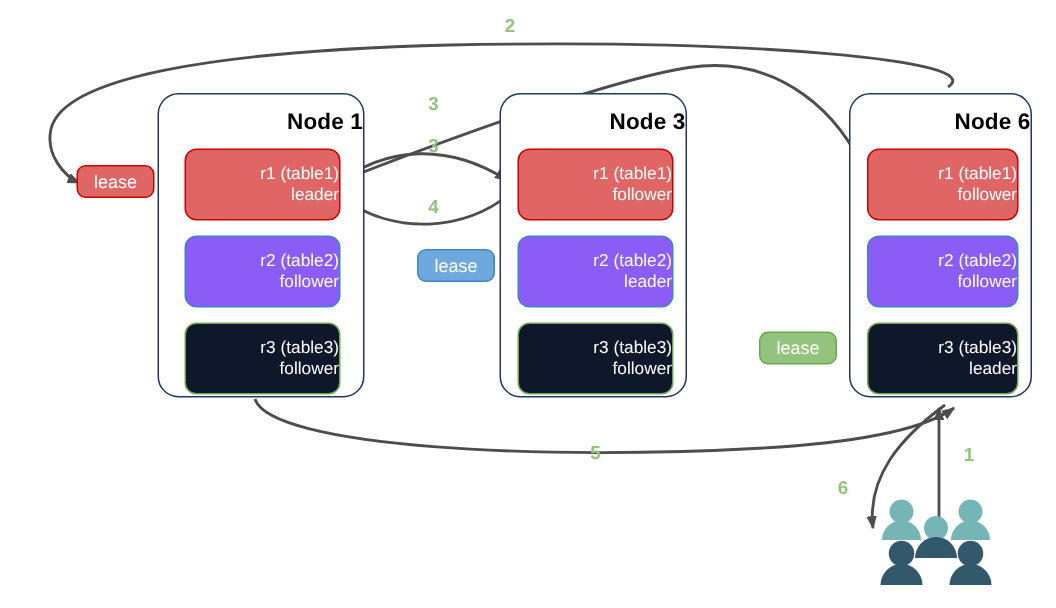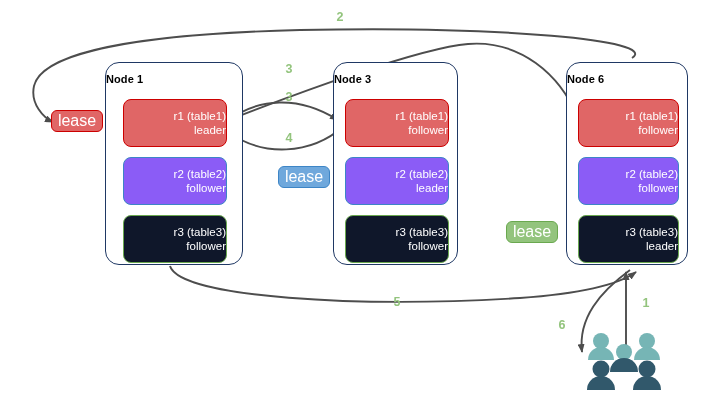--- a/index.html
+++ b/index.html
@@ -30,22 +30,22 @@
     box-sizing: border-box;
     border: 1.6px solid #1f3864;
     border-radius: 14px;
     background: #ffffff;
   }
   .node-title {
     position: absolute;
     left: 0;
     right: 0;
     top: 10px;
-    text-align: left;
-    font-size: 11px;
+    text-align: right;
+    font-size: 15px;
     font-weight: bold;
     color: #000000;
     letter-spacing: 0.1px;
   }
   .replica {
     position: absolute;
     box-sizing: border-box;
     border-radius: 8px;
     display: flex;
     flex-direction: column;
@@ -64,21 +64,21 @@
   .rep-green { background: #0f172a; border-color: #6aa84f; }
 
   .lease {
     position: absolute;
     box-sizing: border-box;
     border-radius: 6px;
     display: flex;
     align-items: center;
     justify-content: center;
     color: #ffffff;
-    font-size: 16px;
+    font-size: 12px;
     border-width: 1.6px;
     border-style: solid;
   }
   .lease-red   { background: #e06666; border-color: #cc0000; }
   .lease-blue  { background: #6fa8dc; border-color: #3d85c6; }
   .lease-green { background: #93c47d; border-color: #6aa84f; }
 
   .step-label {
     position: absolute;
     font-size: 12.5px;

